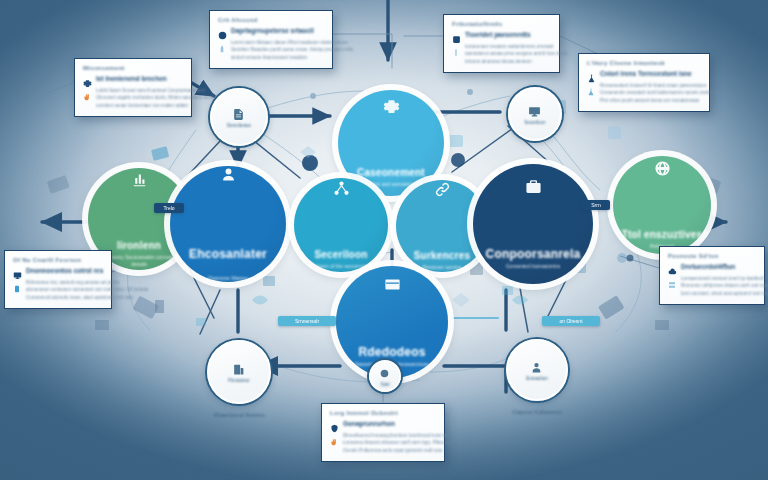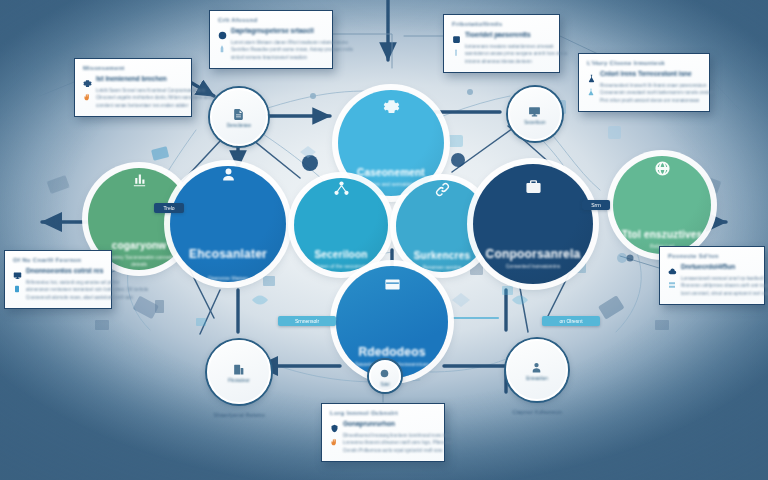--- a/index.html
+++ b/index.html
@@ -280,21 +280,21 @@
         <span class="nicon"><svg width="17" height="17" viewBox="0 0 24 24" fill="#ffffff">
             <path d="M12 8a4 4 0 100 8 4 4 0 000-8zm9 4l2-2-2-3.5-2.6.8a7.6 7.6 0 00-1.8-1L16 3H8l-.6 3.3a7.6 7.6 0 00-1.8 1L3 6.5 1 10l2 2-2 2 2 3.5 2.6-.8c.55.42 1.16.76 1.8 1L8 21h8l.6-3.3c.64-.24 1.25-.58 1.8-1l2.6.8 2-3.5-2-2z" opacity=".95"></path>
           </svg></span>
         <div class="ntitle">Caseonement</div>
         <div class="nsub">Contrantion and sermation lavels</div>
       </div>
       <div class="node mid" style="left: 88px; top: 168px; width: 102px; height: 102px; background: radial-gradient(circle at 38% 30%, rgb(90, 169, 125) 0%, rgb(90, 169, 125) 55%, rgba(0, 0, 0, 0.1) 100%), rgb(90, 169, 125);">
         <span class="nicon"><svg width="17" height="17" viewBox="0 0 24 24" fill="#ffffff">
             <path d="M4 20h16v1.6H4zM6 10h3v8H6zm5-5h3v13h-3zm5 7h3v6h-3z"></path>
           </svg></span>
-        <div class="ntitle">cogaryonw</div>
+        <div class="ntitle">lironlenn</div>
         <div class="nsub">Infomatrey Socsrareatim connetion deteals</div>
       </div>
       <div class="node big" style="left: 170px; top: 166px; width: 116px; height: 116px; background: radial-gradient(circle at 38% 30%, rgb(27, 118, 189) 0%, rgb(27, 118, 189) 55%, rgba(0, 0, 0, 0.1) 100%), rgb(27, 118, 189); justify-content: space-between;">
         <span class="nicon"><svg width="17" height="17" viewBox="0 0 24 24" fill="#ffffff">
             <path d="M12 12a4.2 4.2 0 100-8.4A4.2 4.2 0 0012 12zm0 2c-4 0-7.5 2.2-7.5 5v1.4h15V19c0-2.8-3.5-5-7.5-5z"></path>
           </svg></span>
         <div class="ntitle">Ehcosanlater</div>
         <div class="nsub">Operenne Marsen</div>
       </div>
       <div class="node mid" style="left: 294px; top: 178px; width: 94px; height: 94px; background: radial-gradient(circle at 38% 30%, rgb(42, 167, 205) 0%, rgb(42, 167, 205) 55%, rgba(0, 0, 0, 0.1) 100%), rgb(42, 167, 205);">

